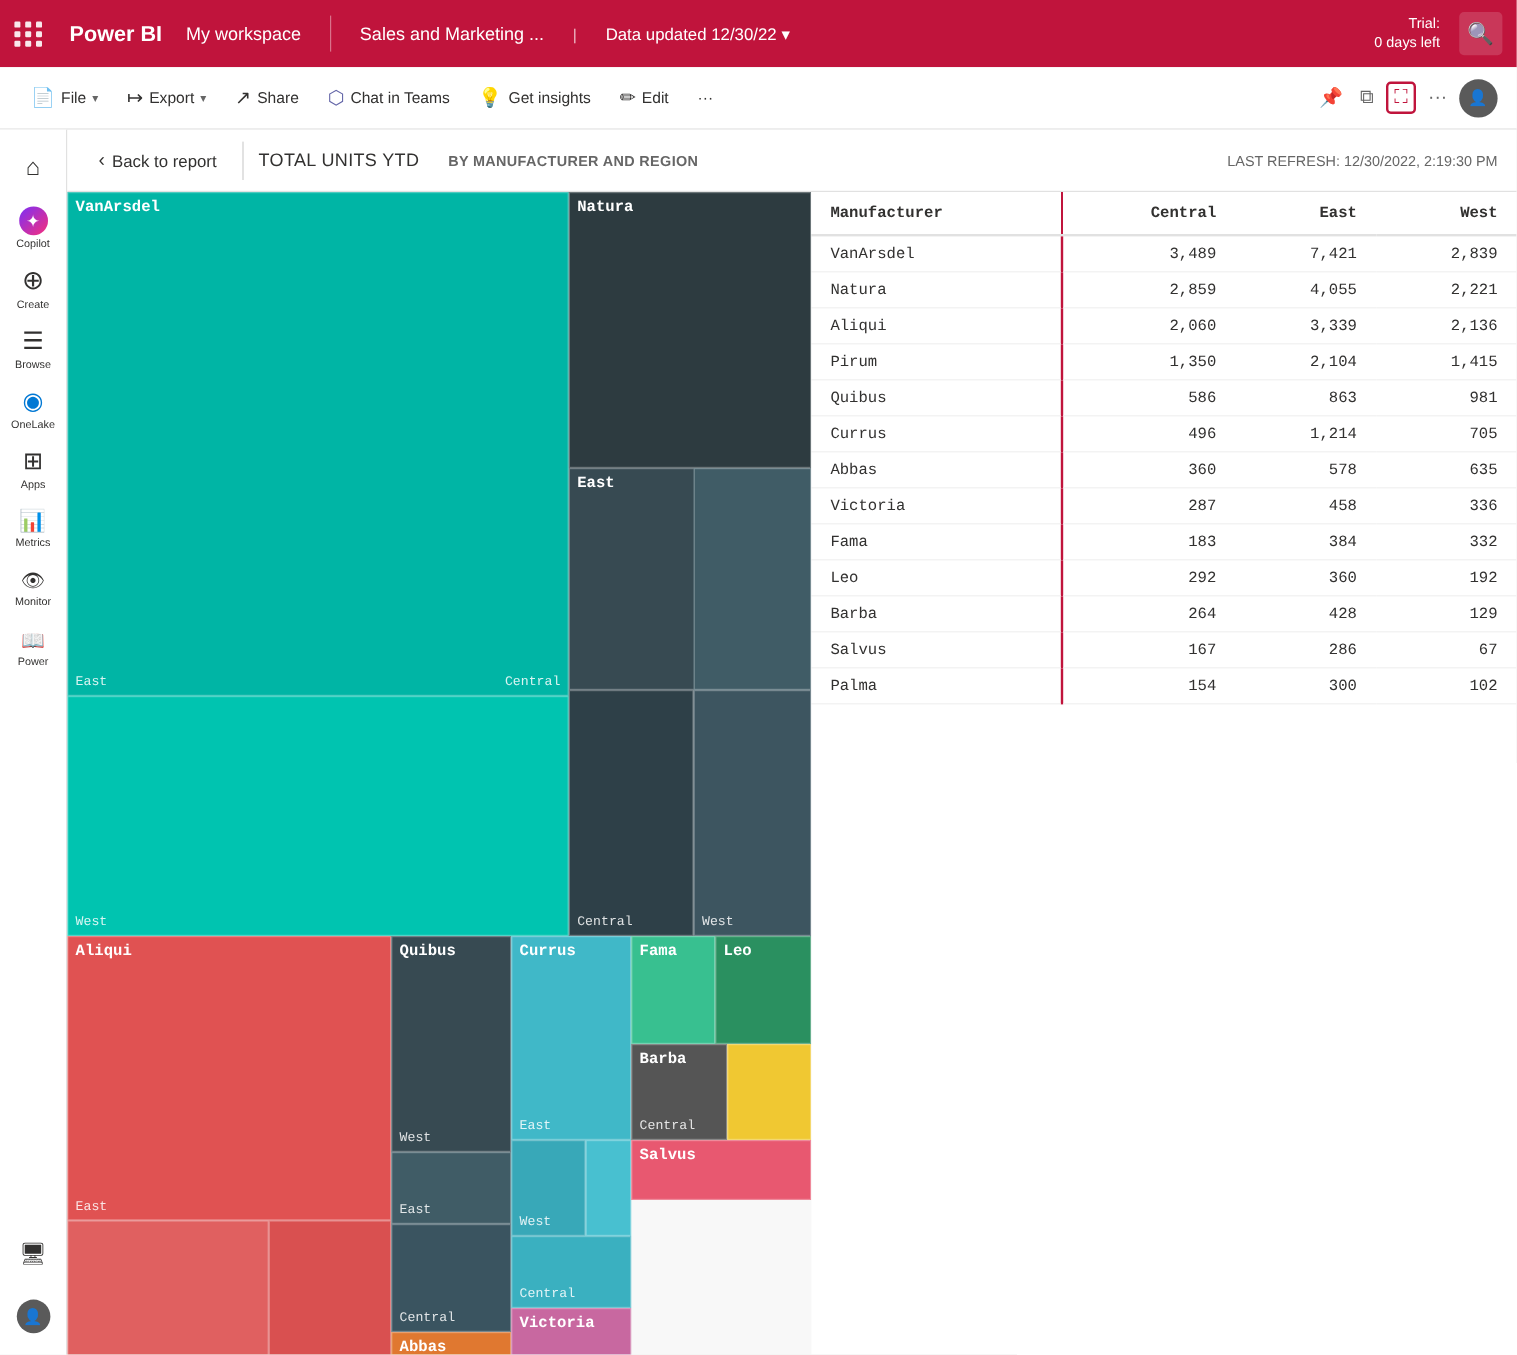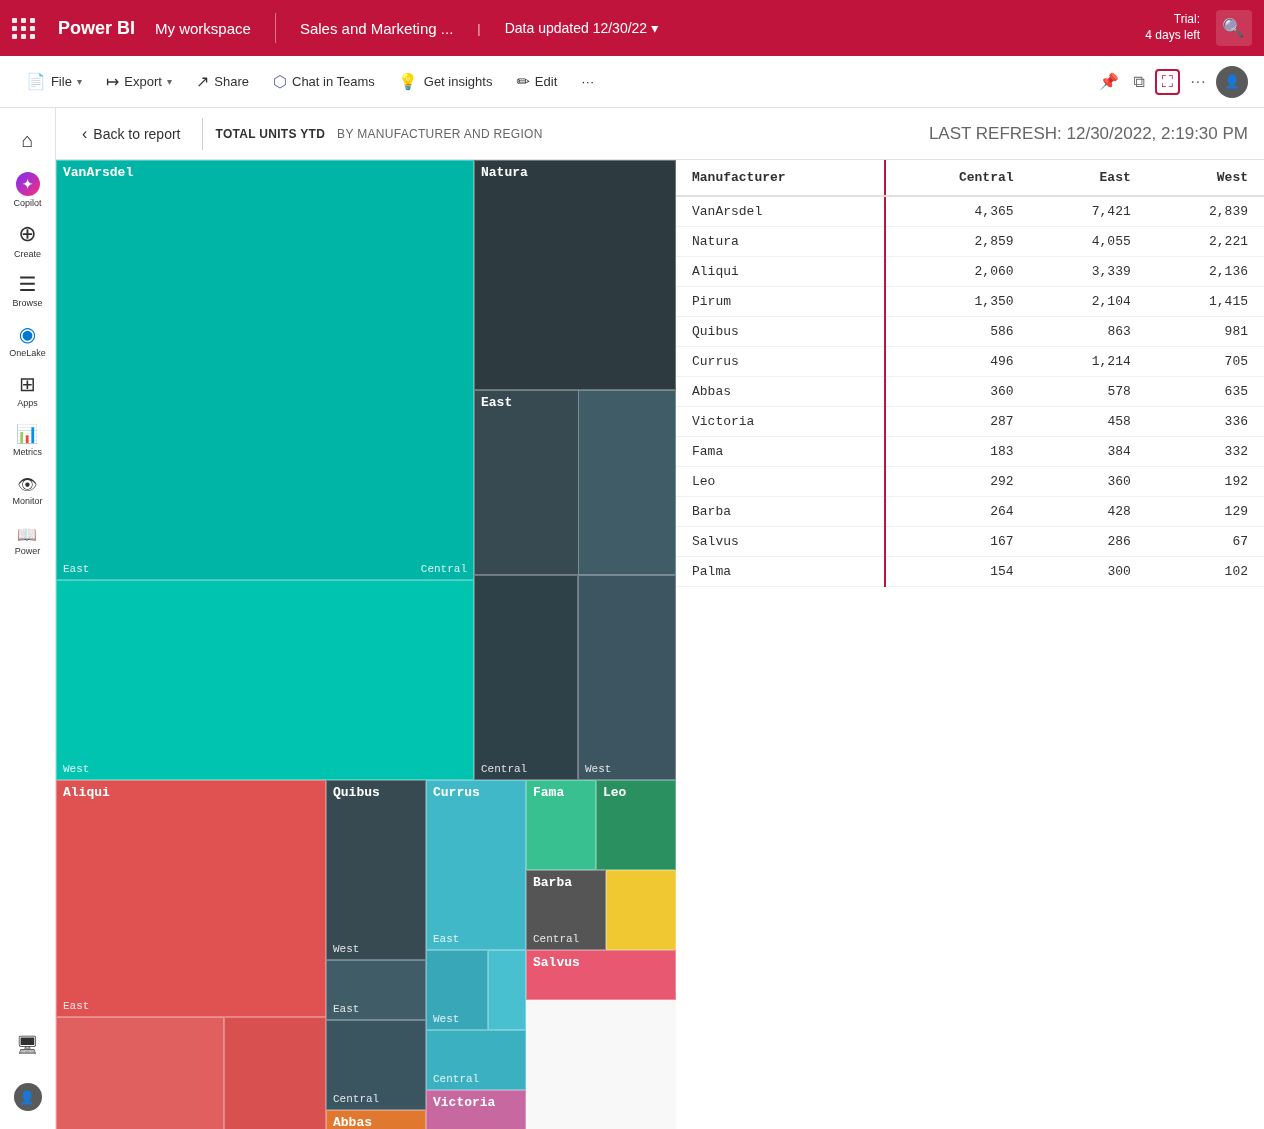--- a/index.html
+++ b/index.html
@@ -73,23 +73,23 @@
     
     .main-content { flex: 1; display: flex; flex-direction: column; overflow: hidden; }
 
     
     .sub-toolbar {
       height: 52px; background: white; border-bottom: 1px solid #e1e1e1;
       display: flex; align-items: center; padding: 0 16px; gap: 0;
     }
     .back-btn { display: flex; align-items: center; gap: 6px; cursor: pointer; color: #323130; font-size: 14px; padding: 6px 10px; border-radius: 4px; }
     .sub-toolbar-sep { width: 1px; height: 32px; background: #d0d0d0; margin: 0 12px; }
-    .tab-active { font-weight: 700; font-size: 12px; color: #323130; text-transform: uppercase; letter-spacing: 0.3px; }
-    .tab-inactive { font-size: 12px; color: #666; text-transform: uppercase; letter-spacing: 0.3px; cursor: pointer; margin-left: 12px; }
-    .last-refresh { margin-left: auto; font-size: 17px; color: #666; }
+    .tab-active { font-weight: 400; font-size: 15px; color: #323130; text-transform: uppercase; letter-spacing: 0.3px; }
+    .tab-inactive { font-size: 12px; color: #666; text-transform: uppercase; letter-spacing: 0.3px; cursor: pointer; margin-left: 24px; font-weight: bold; }
+    .last-refresh { margin-left: auto; font-size: 12px; color: #666; }
 
     
     .split-panel { display: flex; flex: 1; overflow: hidden; font-family: Liberation Mono, monospace; }
 
     
     .treemap-container { flex: 0 0 620px; position: relative; overflow: hidden; background: #f8f8f8; }
     .treemap { width: 100%; height: 100%; position: relative; }
 
     
     .tm-cell {
@@ -147,21 +147,21 @@
   <div class="top-bar-divider"></div>
   <span class="top-bar-title">Sales and Marketing ...</span>
   <span style="margin: 0 8px; opacity:0.7">|</span>
   <span class="top-bar-data">
     <span>Data updated 12/30/22</span>
     <span>▾</span>
   </span>
   <div class="top-bar-spacer"></div>
   <div class="trial-box">
     <div>Trial:</div>
-    <div>4 days left</div>
+    <div>0 days left</div>
   </div>
   <button class="search-btn">🔍</button>
 </div>
 
 <div class="toolbar">
   <button class="toolbar-btn">
     <span class="toolbar-btn-icon">📄</span>
     <span>File</span>
     <span class="chevron">▾</span>
   </button>
@@ -367,21 +367,21 @@
             <tr>
               <th>Manufacturer</th>
               <th class="num col-divider">Central</th>
               <th class="num">East</th>
               <th class="num">West</th>
             </tr>
           </thead>
           <tbody id="table-body">
           <tr>
       <td>VanArsdel</td>
-      <td class="num col-divider">4,365</td>
+      <td class="num col-divider">3,489</td>
       <td class="num">7,421</td>
       <td class="num">2,839</td>
     </tr>
               <tr>
       <td>Natura</td>
       <td class="num col-divider">2,859</td>
       <td class="num">4,055</td>
       <td class="num">2,221</td>
     </tr>
               <tr>

